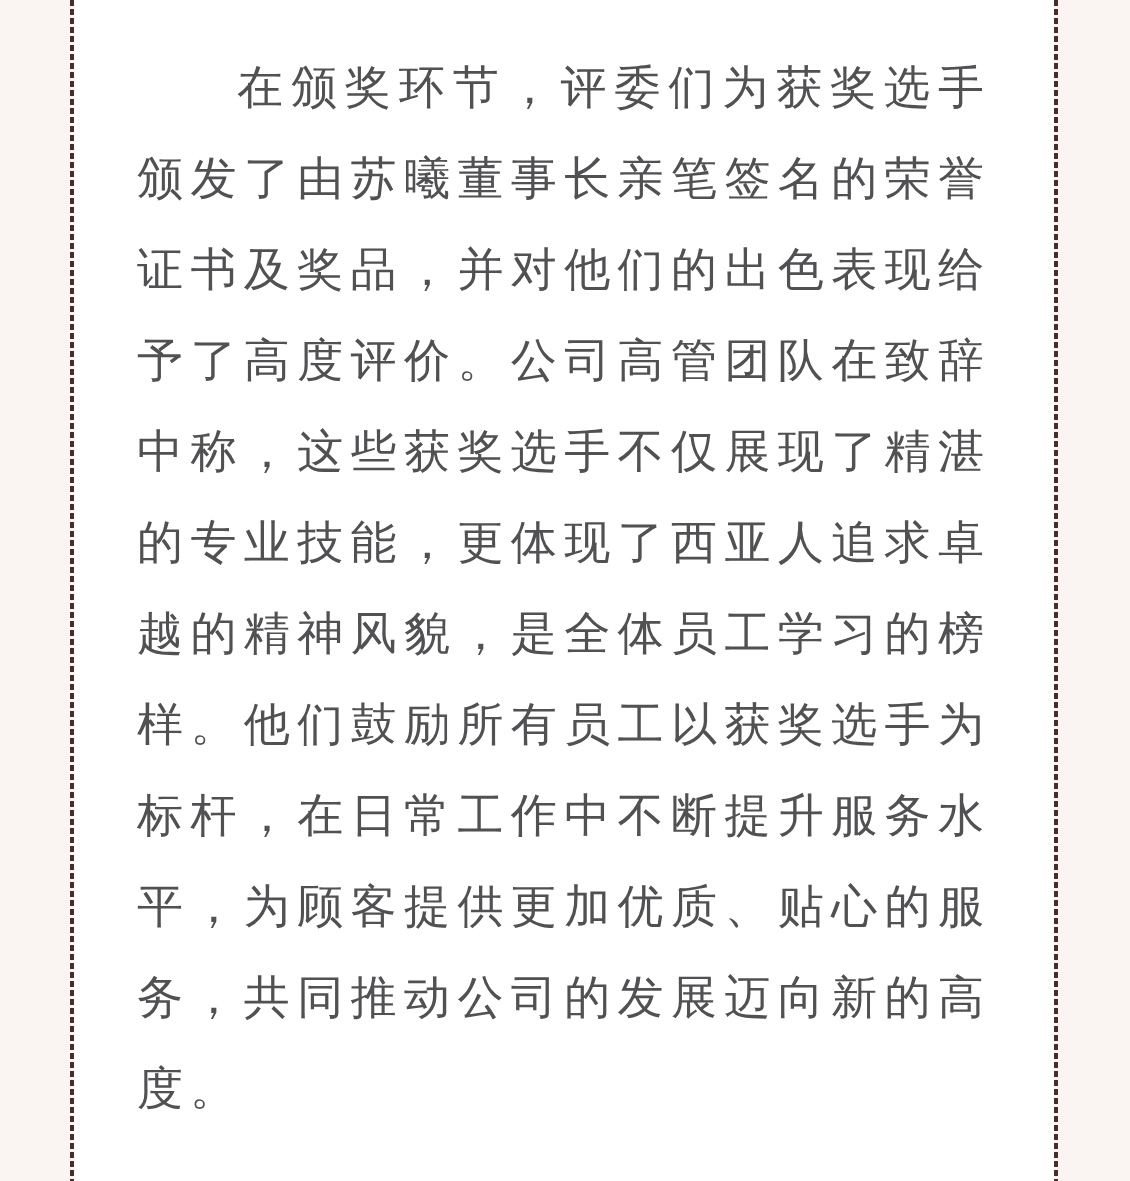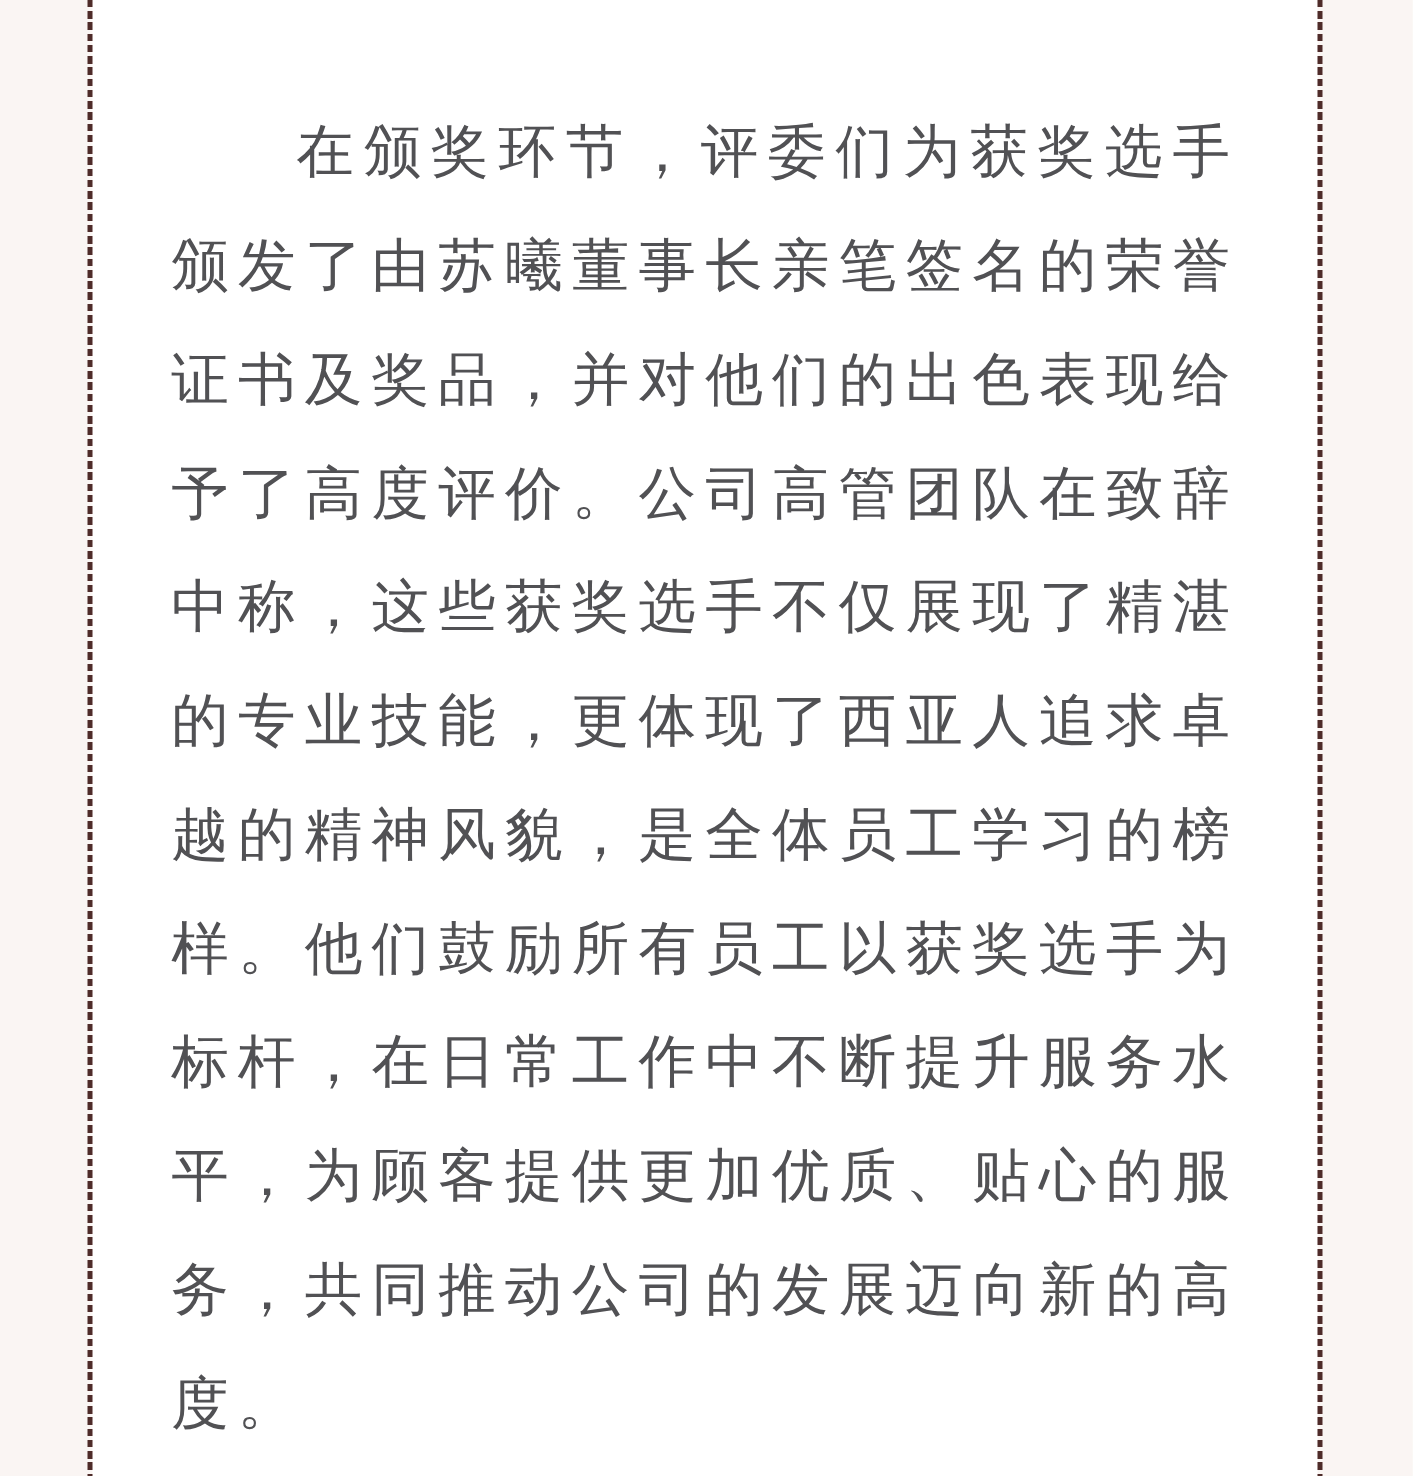--- a/index.html
+++ b/index.html
@@ -38,21 +38,21 @@
       180deg,
       var(--border-color) 0px,
       var(--border-color) 6px,
       transparent 6px,
       transparent 9px
     );
   }
   .dash.left  { left: 70px; }
   .dash.right { left: 1054px; }
   .body-text {
-    padding: 76px 63px 0 63px;
+    padding: 42px 63px 0 63px;
     font-size: 46px;
     line-height: 91px;
     letter-spacing: 7px;
     color: var(--text-color);
     text-indent: 100px;
     text-align: justify;
     font-weight: 400;
   }
 </style>
 </head>

